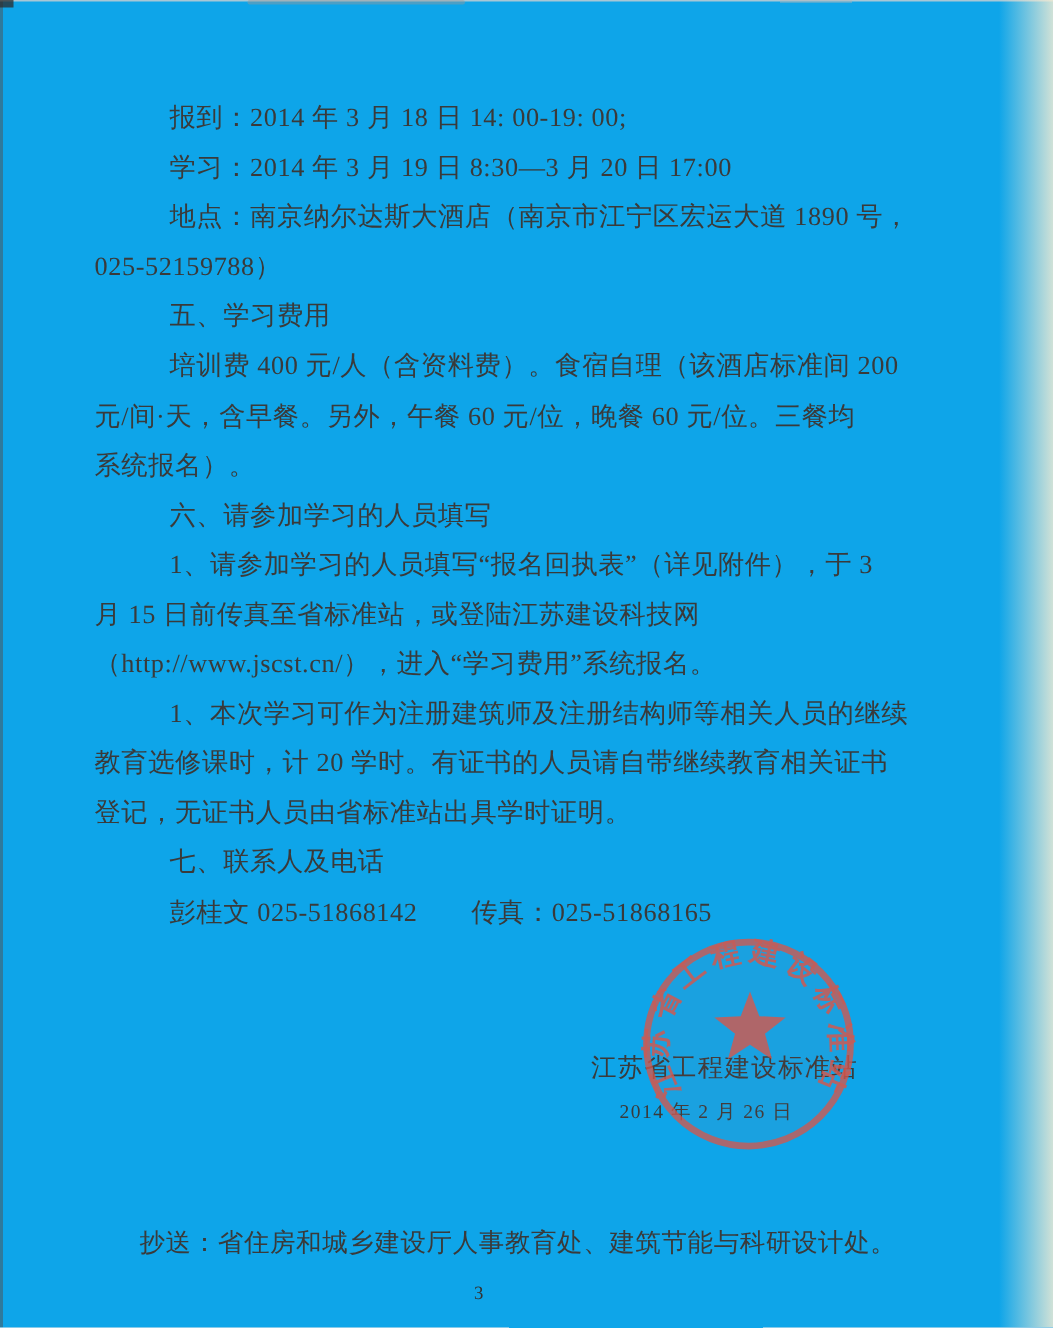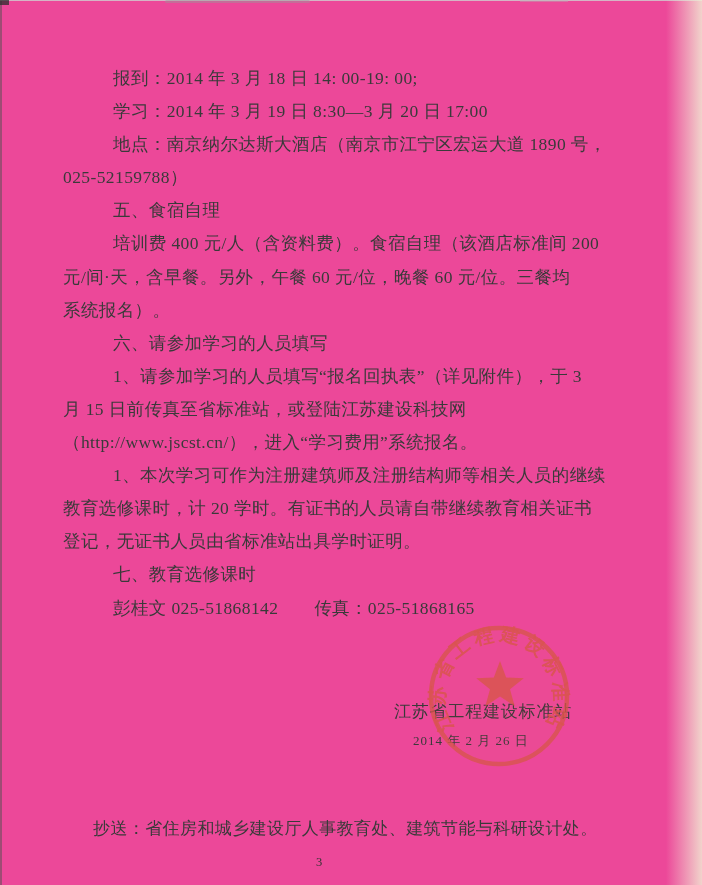--- a/index.html
+++ b/index.html
@@ -1,20 +1,20 @@
 <!DOCTYPE html>
 <html><head>
 <meta charset="utf-8">
 <style>
   html,body{margin:0;padding:0;background:#e8e8e8;}
   .page{
     position:relative;
     width:702px;height:885px;
     margin:0 auto;
-    background:#ec4899;
+    background:#0ea5e9;
     overflow:hidden;
     font-family:"Liberation Serif","DejaVu Serif",serif;
     color:#3a3a3a;
   }
   
   .edge-left{position:absolute;left:0;top:0;width:2px;height:885px;background:#4f4f4f;opacity:.5;}
   .edge-top{position:absolute;left:0;top:0;width:702px;height:1px;background:#cfcfcf;opacity:.8;}
   .corner-mark{position:absolute;left:0;top:0;width:9px;height:5px;background:#2c2c2c;opacity:.75;}
   .smudge-a{position:absolute;left:165px;top:0;width:145px;height:3px;background:#9a9a9a;opacity:.45;border-radius:2px;}
   .smudge-b{position:absolute;left:520px;top:0;width:48px;height:2px;background:#b5b5b5;opacity:.4;}
@@ -52,32 +52,32 @@
   <div class="corner-mark"></div>
   <div class="smudge-a"></div>
   <div class="smudge-b"></div>
   <div class="edge-right"></div>
 
   <div class="body-text">
     <div class="line ind">报到：2014 年 3 月 18 日 14: 00-19: 00;</div>
     <div class="line ind">学习：2014 年 3 月 19 日 8:30—3 月 20 日 17:00</div>
     <div class="line ind">地点：南京纳尔达斯大酒店（南京市江宁区宏运大道 1890 号，</div>
     <div class="line">025-52159788）</div>
-    <div class="line ind">五、食宿自理</div>
+    <div class="line ind">五、学习费用</div>
     <div class="line ind">培训费 400 元/人（含资料费）。食宿自理（该酒店标准间 200</div>
     <div class="line">元/间·天，含早餐。另外，午餐 60 元/位，晚餐 60 元/位。三餐均</div>
     <div class="line">系统报名）。</div>
     <div class="line ind">六、请参加学习的人员填写</div>
     <div class="line ind">1、请参加学习的人员填写“报名回执表”（详见附件），于 3</div>
     <div class="line">月 15 日前传真至省标准站，或登陆江苏建设科技网</div>
     <div class="line">（http://www.jscst.cn/），进入“学习费用”系统报名。</div>
     <div class="line ind">1、本次学习可作为注册建筑师及注册结构师等相关人员的继续</div>
     <div class="line">教育选修课时，计 20 学时。有证书的人员请自带继续教育相关证书</div>
     <div class="line">登记，无证书人员由省标准站出具学时证明。</div>
-    <div class="line ind">七、教育选修课时</div>
+    <div class="line ind">七、联系人及电话</div>
     <div class="line ind">彭桂文 025-51868142　　传真：025-51868165</div>
   </div>
 
   <div class="sig-org">江苏省工程建设标准站</div>
   <div class="sig-date">2014 年 2 月 26 日</div>
 
   <svg class="seal" viewBox="0 0 152 152">
     <defs>
       <path id="sealArc" d="M 32.7 109.9 A 55 55 0 1 1 119.3 109.9" fill="none"></path>
     </defs>

